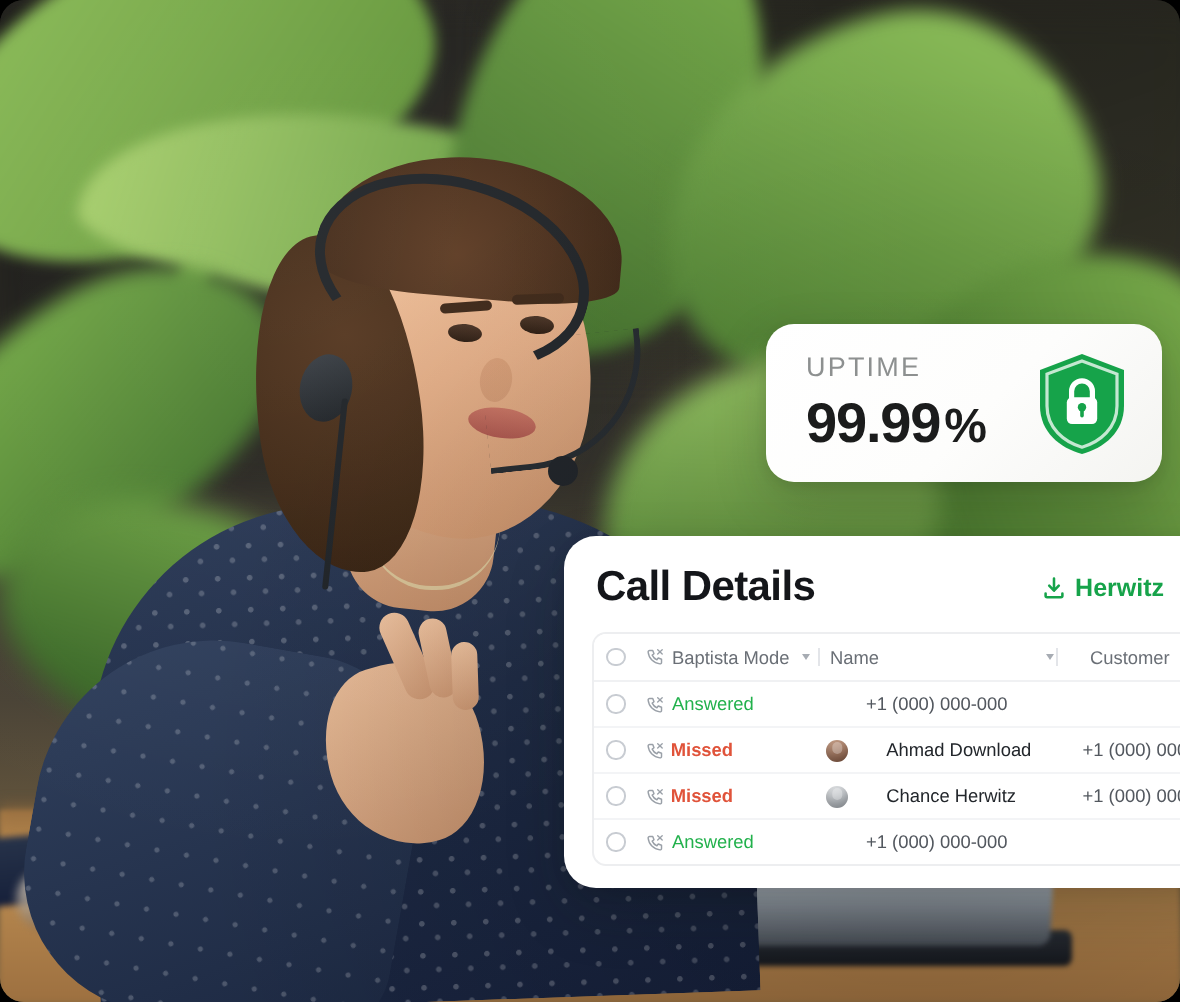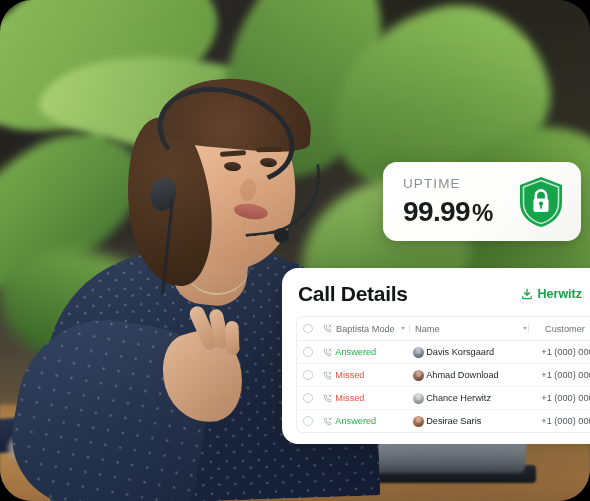--- a/index.html
+++ b/index.html
@@ -3,21 +3,21 @@
 <meta charset="utf-8">
 <style>
   html,body{margin:0;padding:0;background:#000;}
   body{
     width:590px;height:501px;overflow:hidden;
     font-family:"Liberation Sans", sans-serif;
     -webkit-font-smoothing:antialiased;
   }
   .stage{
     position:relative;width:590px;height:501px;
-    border-radius:32px;overflow:hidden;background:#0b0c09;
+    border-radius:12px;overflow:hidden;background:#0b0c09;
   }
 
   
   .photo{position:absolute;inset:0;overflow:hidden;}
   .bg-wall{
     position:absolute;inset:0;
     background:
       linear-gradient(180deg,#26241f 0%,#2f2c25 28%,#3a362c 50%,#4a4336 70%,#6c5b3f 86%,#8a6c43 100%);
   }
   .wall-panel{
@@ -223,25 +223,25 @@
   }
   .trow:last-child{border-bottom:none;}
   .c-check{width:22px;display:flex;justify-content:center;align-items:center;}
   .cbx{
     width:7.5px;height:7.5px;border:1px solid #c8ccd2;border-radius:50%;background:#fff;
   }
   .c-icon{width:17px;display:flex;justify-content:center;align-items:center;color:#9aa0a8;}
   .c-mode{width:72px;display:flex;align-items:center;gap:4px;color:#6a6f76;}
   .c-mode .sortcaret{margin-left:2px;}
   .divider{width:1px;height:9px;background:#e3e5e9;margin:0 5px 0 1px;}
-  .c-name{width:112px;display:flex;align-items:center;gap:2px;color:#6a6f76;}
+  .c-name{width:112px;display:flex;align-items:center;gap:19px;color:#6a6f76;}
   .c-name .namegap{flex:1;}
   .c-cust{flex:1;color:#6a6f76;padding-left:11px;white-space:nowrap;}
   .mode-ans{color:#22b14c;font-weight:500;}
-  .mode-mis{color:#e0533a;font-weight:400;}
+  .mode-mis{color:#e0533a;font-weight:700;}
   .cust-val{color:#53585f;}
   .name-val{color:#22262b;}
   .avatar{
     width:11px;height:11px;border-radius:50%;flex:none;
     background:linear-gradient(160deg,#d9b596,#9c7352);
     box-shadow:inset 0 -3px 4px rgba(0,0,0,.18);
     position:relative;overflow:hidden;
   }
   .avatar::after{
     content:"";position:absolute;left:50%;top:16%;width:52%;height:52%;
@@ -383,24 +383,20 @@
         <div class="c-icon">
           <svg width="9" height="9" viewBox="0 0 16 16">
             <path d="M3.2 2.2 L6 2.2 L7.1 5.1 L5.5 6.3 A8.4 8.4 0 0 0 9.7 10.5 L10.9 8.9 L13.8 10 V12.8 A1.3 1.3 0 0 1 12.4 14.1 C6.8 13.6 2.4 9.2 1.9 3.6 A1.3 1.3 0 0 1 3.2 2.2 Z" fill="none" stroke="#9aa0a8" stroke-width="1.3" stroke-linejoin="round"></path>
             <path d="M10.4 1.6 L14.4 5.4 M14.4 1.6 L10.4 5.4" stroke="#9aa0a8" stroke-width="1.2" stroke-linecap="round"></path>
           </svg>
         </div>
         <div class="c-mode">
           <span class="mode-ans">Answered</span>
         </div>
         <div class="divider" style="background:transparent"></div>
-        <div class="c-name">
-          <span class="avatar av1"></span>
-          <span class="name-val">Davis Korsgaard</span>
-        </div>
         <div class="divider" style="background:transparent"></div>
         <div class="c-cust">
           <span class="cust-val">+1 (000) 000-000</span>
         </div>
       </div>
 
       <div class="trow">
         <div class="c-check">
             <div class="cbx"></div>
           </div>
@@ -455,24 +451,20 @@
         <div class="c-icon">
           <svg width="9" height="9" viewBox="0 0 16 16">
             <path d="M3.2 2.2 L6 2.2 L7.1 5.1 L5.5 6.3 A8.4 8.4 0 0 0 9.7 10.5 L10.9 8.9 L13.8 10 V12.8 A1.3 1.3 0 0 1 12.4 14.1 C6.8 13.6 2.4 9.2 1.9 3.6 A1.3 1.3 0 0 1 3.2 2.2 Z" fill="none" stroke="#9aa0a8" stroke-width="1.3" stroke-linejoin="round"></path>
             <path d="M10.4 1.6 L14.4 5.4 M14.4 1.6 L10.4 5.4" stroke="#9aa0a8" stroke-width="1.2" stroke-linecap="round"></path>
           </svg>
         </div>
         <div class="c-mode">
           <span class="mode-ans">Answered</span>
         </div>
         <div class="divider" style="background:transparent"></div>
-        <div class="c-name">
-          <span class="avatar av4"></span>
-          <span class="name-val">Desirae Saris</span>
-        </div>
         <div class="divider" style="background:transparent"></div>
         <div class="c-cust">
           <span class="cust-val">+1 (000) 000-000</span>
         </div>
       </div>
 
     </div>
   </div>
 
 </div>

